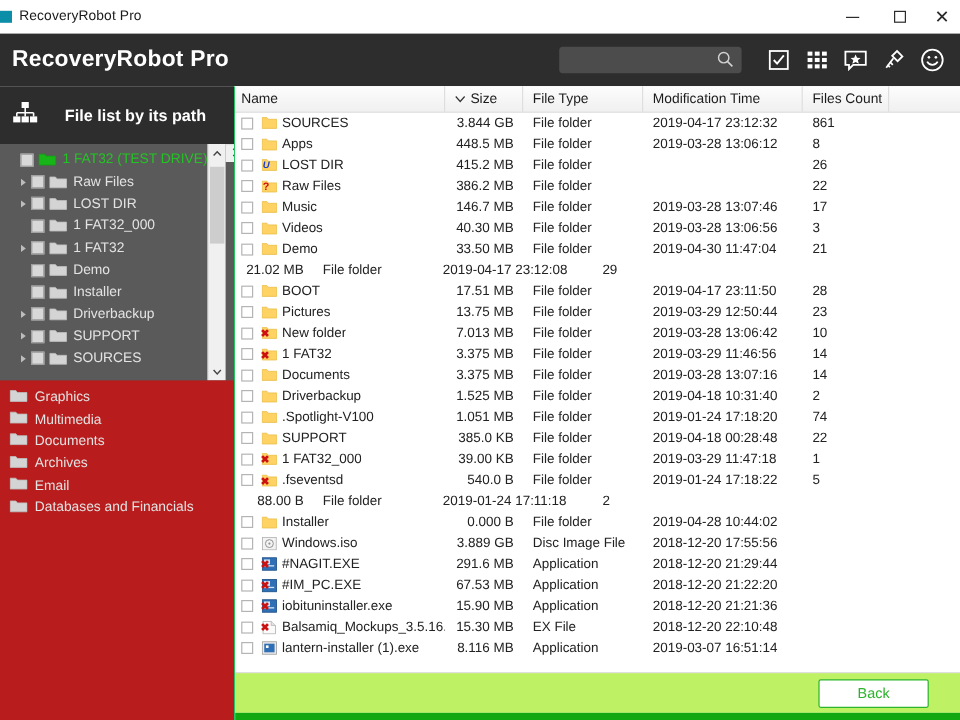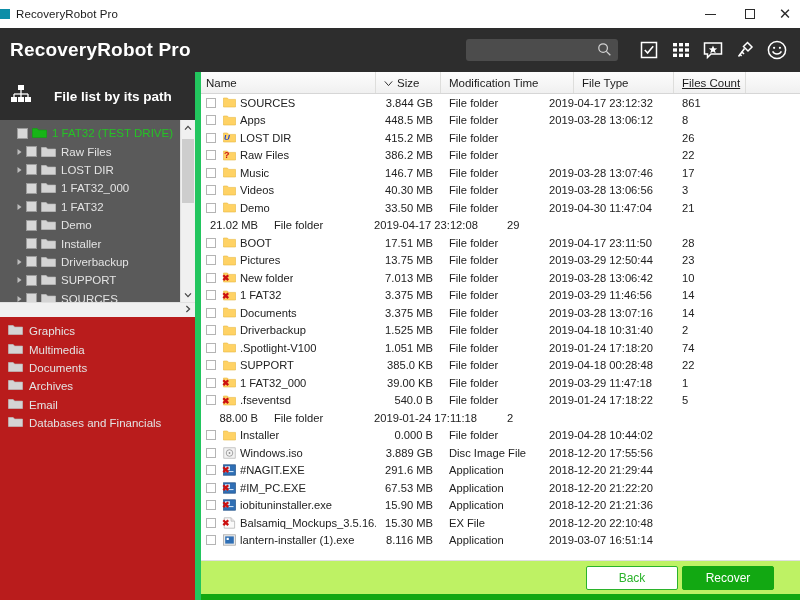--- a/index.html
+++ b/index.html
@@ -57,21 +57,21 @@
 
   
   .sidebar { width: 195px; flex: 0 0 195px; display: flex; flex-direction: column; background: #5a5a5a; }
 
   .panel-head {
     background: #2d2d2d; color: #ffffff; height: 48px; flex: 0 0 48px;
     display: flex; align-items: center; padding-left: 10px; gap: 9px;
   }
   .panel-head .ptitle { font-size: 13.5px; font-weight: bold; margin-left: 13px; }
 
-  .tree-wrap { flex: 0 0 197px; display: flex; flex-direction: column; background: #5a5a5a; min-height: 0; }
+  .tree-wrap { flex: 0 0 197px; display: flex; background: #5a5a5a; min-height: 0; }
   .tree-scroll-row { flex: 1 1 auto; display: flex; min-height: 0; }
   .tree { flex: 1 1 auto; overflow: hidden; padding-top: 4px; }
 
   .tnode { height: 18.4px; display: flex; align-items: center; font-size: 11.5px; color: #e3e3e3; white-space: nowrap; }
   .tnode.root { color: #25c225; }
   .tnode .arrow { width: 13px; flex: 0 0 13px; display: flex; align-items: center; justify-content: center; }
   .tnode .arrow svg { display: block; }
   .tnode .cbx { width: 11px; height: 11px; flex: 0 0 11px; background: #d8d8d8; border: 1px solid #9c9c9c; margin-right: 4px; }
   .tnode .fico { flex: 0 0 15px; margin-right: 5px; display:flex; align-items:center; }
 
@@ -80,31 +80,31 @@
   .vsb .arw { height: 15px; display: flex; align-items: center; justify-content: center; color: #555; font-size: 8px; }
   .vsb .track { flex: 1 1 auto; position: relative; }
   .vsb .thumb { position: absolute; left: 1px; right: 1px; top: 4px; height: 64px; background: #cdcdcd; }
   .hsb { height: 15px; flex: 0 0 15px; background: #f0f0f0; border-top: 1px solid #e0e0e0; display: flex; justify-content: flex-end; align-items: center; }
   .hsb .arw { width: 15px; text-align: center; color: #555; font-size: 8px; }
 
   .types { flex: 1 1 auto; background: #b91c1c; padding-top: 5px; }
   .tyitem { height: 18.4px; display: flex; align-items: center; font-size: 11.5px; color: #e3e3e3; padding-left: 8px; gap: 6px; }
 
   
-  .filelist { flex: 1 1 auto; display: flex; flex-direction: column; background: #ffffff; min-width: 0; border-left: 6px solid #22c55e; }
+  .filelist { flex: 1 1 auto; display: flex; flex-direction: column; background: #ffffff; min-width: 0; border-left: 1px solid #22c55e; }
 
   .thead { height: 22px; flex: 0 0 22px; display: flex; align-items: stretch;
            background: linear-gradient(#fdfdfd,#f0f0f0); border-bottom: 1px solid #d6d6d6; }
   .th { display: flex; align-items: center; font-size: 11.5px; color: #1c1c1c;
         border-right: 1px solid #dededc; padding-left: 8px; white-space: nowrap; }
   .th.c-name { width: 175px; flex: 0 0 175px; }
   .th.c-size { width: 65px; flex: 0 0 65px; gap: 4px; }
   .th.c-type { width: 100px; flex: 0 0 100px; }
   .th.c-mod  { width: 133px; flex: 0 0 133px; }
-  .th.c-cnt  { width: 72px;  flex: 0 0 72px; text-decoration: underline; }
+  .th.c-cnt  { width: 72px;  flex: 0 0 72px; }
   .th.c-pad  { flex: 1 1 auto; border-right: 0; }
 
   .rows { flex: 1 1 auto; overflow: hidden; background: #fff; }
   .row { height: 17.5px; display: flex; align-items: center; font-size: 11.2px; color: #222; white-space: nowrap; }
   .cell { overflow: hidden; text-overflow: clip; }
   .c-name { width: 175px; flex: 0 0 175px; display: flex; align-items: center; padding-left: 5px; }
   .c-name .rcb { width: 10px; height: 10px; flex: 0 0 10px; background: #fff; border: 1px solid #b4b4b4; margin-right: 7px; }
   .c-name .ric { flex: 0 0 13px; margin-right: 4px; display: flex; align-items: center; position: relative; }
   .c-name .nm  { overflow: hidden; }
   .c-size { width: 65px; flex: 0 0 65px; text-align: right; padding-right: 8px; }
@@ -435,25 +435,25 @@
             <span>Name</span>
           </div>
         <div class="th c-size">
           <span>
             <svg width="9" height="7" viewBox="0 0 9 7">
                 <polyline points="0.8,1.4 4.5,5.6 8.2,1.4" fill="none" stroke="#333" stroke-width="1"></polyline>
               </svg>
           </span>
           <span>Size</span>
         </div>
+        <div class="th c-type">
+            <span>File Type</span>
+          </div>
         <div class="th c-mod">
             <span>Modification Time</span>
-          </div>
-        <div class="th c-type">
-            <span>File Type</span>
           </div>
         <div class="th c-cnt">
             <span>Files Count</span>
           </div>
         <div class="th c-pad"></div>
       </div>
 
       <div class="rows" id="rows">
           <div class="row">
             <div class="cell c-name">
@@ -845,18 +845,17 @@
             </div>
             <div class="cell c-size">8.116 MB</div>
             <div class="cell c-type">Application</div>
             <div class="cell c-mod">2019-03-07 16:51:14</div>
             <div class="cell c-cnt"></div>
           </div>
         </div>
 
       <div class="footer">
         <div class="btn btn-back">Back</div>
-        <div class="btn btn-recover">Recover</div>
       </div>
       <div class="bottom-strip"></div>
     </div>
   </div>
 </div>
 
 </body></html>

